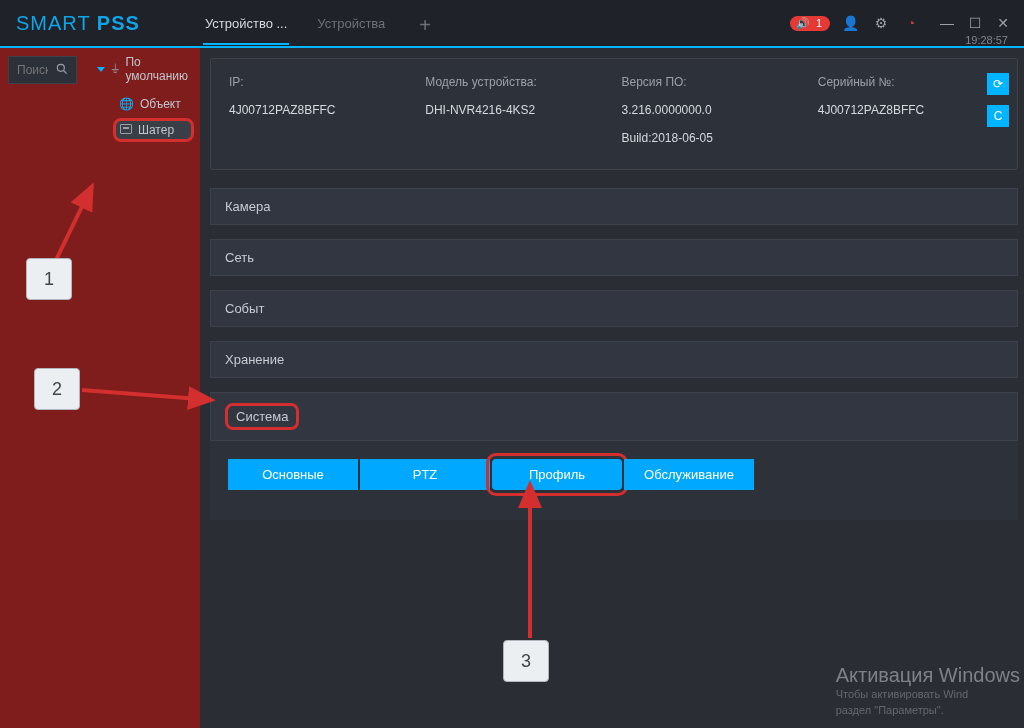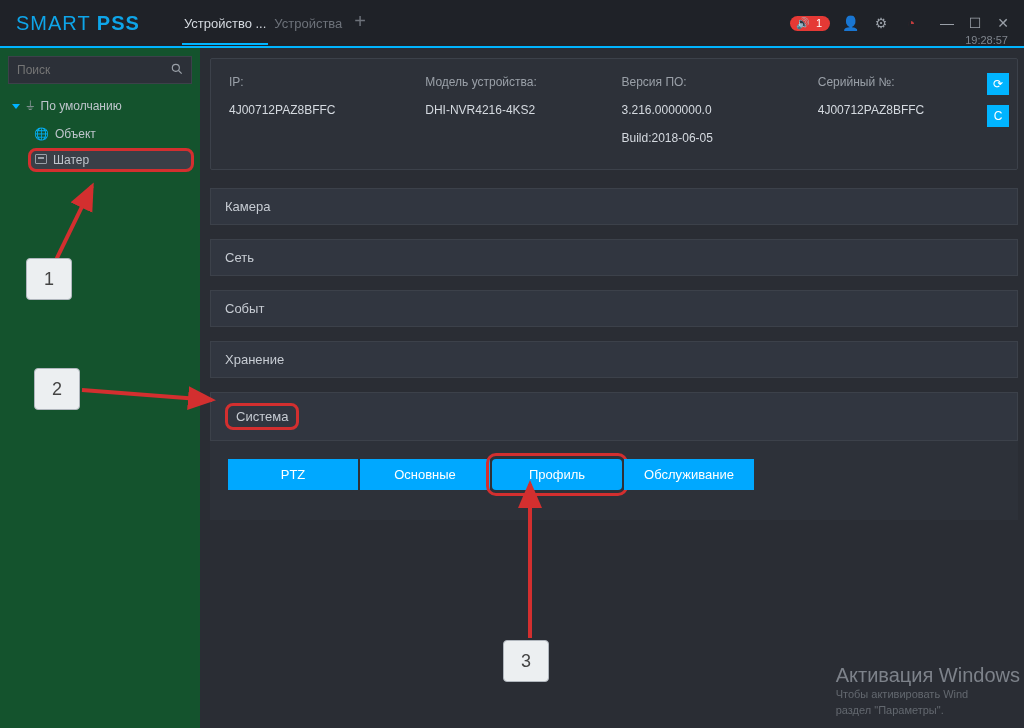--- a/index.html
+++ b/index.html
@@ -1,34 +1,34 @@
 <!DOCTYPE html>
 <html><head>
 <meta charset="utf-8">
 <style>
   * { box-sizing: border-box; font-family: Arial, sans-serif; }
   body { margin: 0; background: #2a2d34; color: #bfc5cc; width: 1024px; height: 728px; overflow: hidden; position: relative; }
   
   .titlebar { height: 48px; background: #1f2228; display: flex; align-items: center; padding: 0 12px 0 16px; border-bottom: 2px solid #00b4ff; }
   .logo { font-size: 20px; font-weight: 300; color: #0ea5e9; letter-spacing: 1px; }
   .logo b { font-weight: 700; }
-  .tabs { display: flex; align-items: flex-start; margin-left: 42px; gap: 4px; }
+  .tabs { display: flex; align-items: flex-end; margin-left: 63px; gap: 26px; }
   .tab { color: #d5dae0; font-size: 13px; padding: 12px 2px; cursor: pointer; position: relative; }
   .tab.inactive { color: #6d727a; }
   .tab.active::after { content: ""; position: absolute; left: 0; right: 0; bottom: -2px; height: 2px; background: #00b4ff; }
   .tab-add { font-size: 20px; color: #6d727a; cursor: pointer; padding: 6px; }
 
   .title-right { margin-left: auto; display: flex; align-items: center; gap: 12px; }
   .badge { background: #e53935; border-radius: 10px; padding: 1px 8px 1px 6px; display: flex; align-items: center; gap: 6px; color: #fff; font-size: 11px; }
   .icon-btn { width: 18px; height: 18px; display: inline-flex; align-items: center; justify-content: center; color: #9aa0a8; cursor: pointer; font-size: 14px; }
   .win-btns { display: flex; gap: 10px; margin-left: 6px; }
   .clock { position: absolute; right: 16px; top: 34px; font-size: 11px; color: #7f858d; }
 
   .body-row { display: flex; height: calc(100% - 48px); }
-  .sidebar { width: 200px; background: #14532d; display: flex; flex-direction: column; }
+  .sidebar { width: 200px; background: #7f1d1d; display: flex; }
   .search { margin: 8px; position: relative; }
   .search input { width: 100%; background: #2c3038; border: 1px solid #3c414a; color: #bfc5cc; padding: 6px 28px 6px 8px; font-size: 12px; outline: none; }
   .search .mag { position: absolute; right: 8px; top: 6px; color: #9aa0a8; }
 
   .tree { padding: 0 6px; font-size: 12px; }
   .tree-row { display: flex; align-items: center; gap: 6px; padding: 7px 6px; cursor: pointer; border-radius: 2px; }
   .tree-row.selected { background: #3a3f47; }
   .tri { width: 0; height: 0; border-left: 4px solid transparent; border-right: 4px solid transparent; border-top: 5px solid #00b4ff; }
   .node-icon { color: #9aa0a8; font-size: 12px; }
   .tree-children { margin-left: 22px; }
@@ -151,22 +151,22 @@
       <div class="section-header">Камера</div>
       <div class="section-header">Сеть</div>
       <div class="section-header">Событ</div>
       <div class="section-header">Хранение</div>
       <div>
         <div class="section-header">
           <span class="highlight-red" style="display:inline-block; padding:3px 8px;">Система</span>
         </div>
         <div class="section-body">
           <div class="btn-row">
+            <button class="btn">Основные</button>
             <button class="btn">PTZ</button>
-            <button class="btn">Основные</button>
             <button class="btn outlined-red">Профиль</button>
             <button class="btn">Обслуживание</button>
           </div>
         </div>
       </div>
     </div>
 
     <div class="watermark">
       <div class="t1">Активация Windows</div>
       <div class="t2">Чтобы активировать Wind</div>

